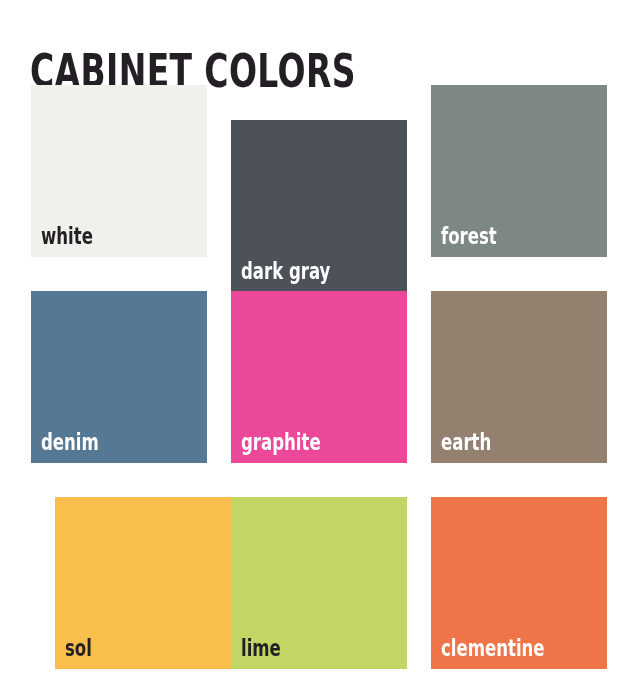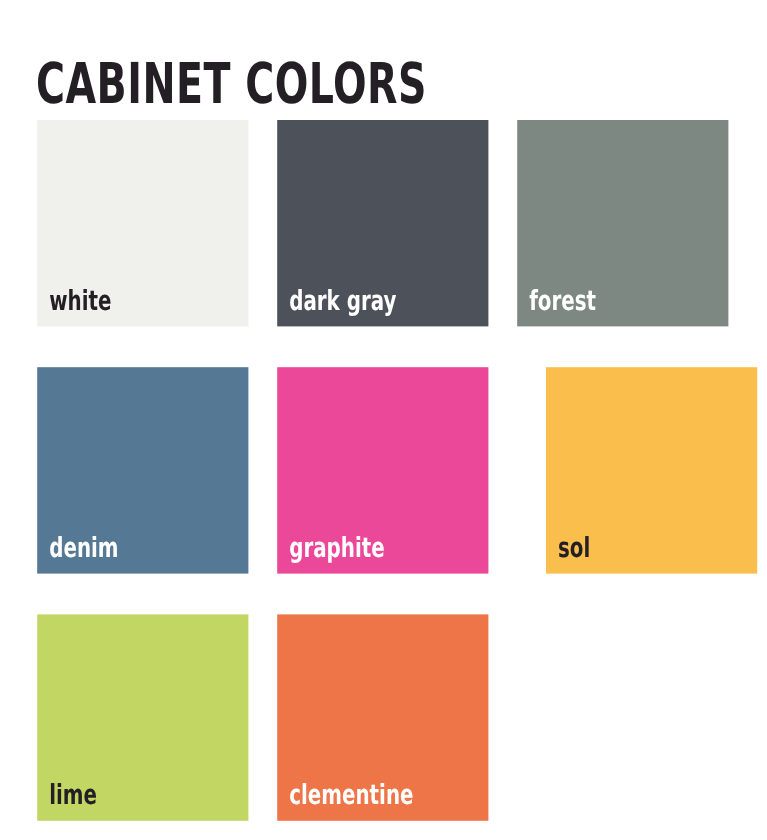--- a/index.html
+++ b/index.html
@@ -36,21 +36,21 @@
     text-transform: uppercase;
     transform: scaleX(0.78);
     transform-origin: left top;
     white-space: nowrap;
   }
 
   
   #swatch-grid {
     position: absolute;
     left: 31px;
-    top: 100px;
+    top: 85px;
     width: 577px;
     display: grid;
     grid-template-columns: repeat(3, 176px);
     grid-template-rows: repeat(3, 172px);
     column-gap: 24px;
     row-gap: 34px;
   }
 
   .swatch {
     position: relative;
@@ -78,31 +78,34 @@
 <body>
 
 <div id="palette-page" style="background: rgb(255, 255, 255);">
 
   <h1 id="page-title" style="color: rgb(35, 31, 36);">CABINET COLORS</h1>
 
   <div id="swatch-grid">
       <div class="swatch" style="background-color: rgb(240, 241, 236);">
         <span class="swatch-label" style="color: rgb(35, 31, 36);">white</span>
       </div>
-      <div class="swatch" style="background-color: rgb(77, 81, 90);">
+      <div class="swatch" style="background-color: rgb(77, 81, 90); margin-top: 35px;">
         <span class="swatch-label" style="color: rgb(255, 255, 255);">dark gray</span>
       </div>
       <div class="swatch" style="background-color: rgb(125, 136, 130);">
         <span class="swatch-label" style="color: rgb(255, 255, 255);">forest</span>
       </div>
       <div class="swatch" style="background-color: rgb(85, 120, 148);">
         <span class="swatch-label" style="color: rgb(255, 255, 255);">denim</span>
       </div>
       <div class="swatch" style="background-color: #ec4899;">
         <span class="swatch-label" style="color: rgb(255, 255, 255);">graphite</span>
+      </div>
+      <div class="swatch" style="background-color: rgb(147, 128, 111);">
+        <span class="swatch-label" style="color: rgb(255, 255, 255);">earth</span>
       </div>
       <div class="swatch" style="background-color: rgb(249, 190, 76); margin-left: 24px;">
         <span class="swatch-label" style="color: rgb(35, 31, 36);">sol</span>
       </div>
       <div class="swatch" style="background-color: rgb(194, 214, 99); padding-left: 44px;">
         <span class="swatch-label" style="color: rgb(35, 31, 36);">lime</span>
       </div>
       <div class="swatch" style="background-color: rgb(238, 117, 71); padding-left: 28px;">
         <span class="swatch-label" style="color: rgb(255, 255, 255);">clementine</span>
       </div>

